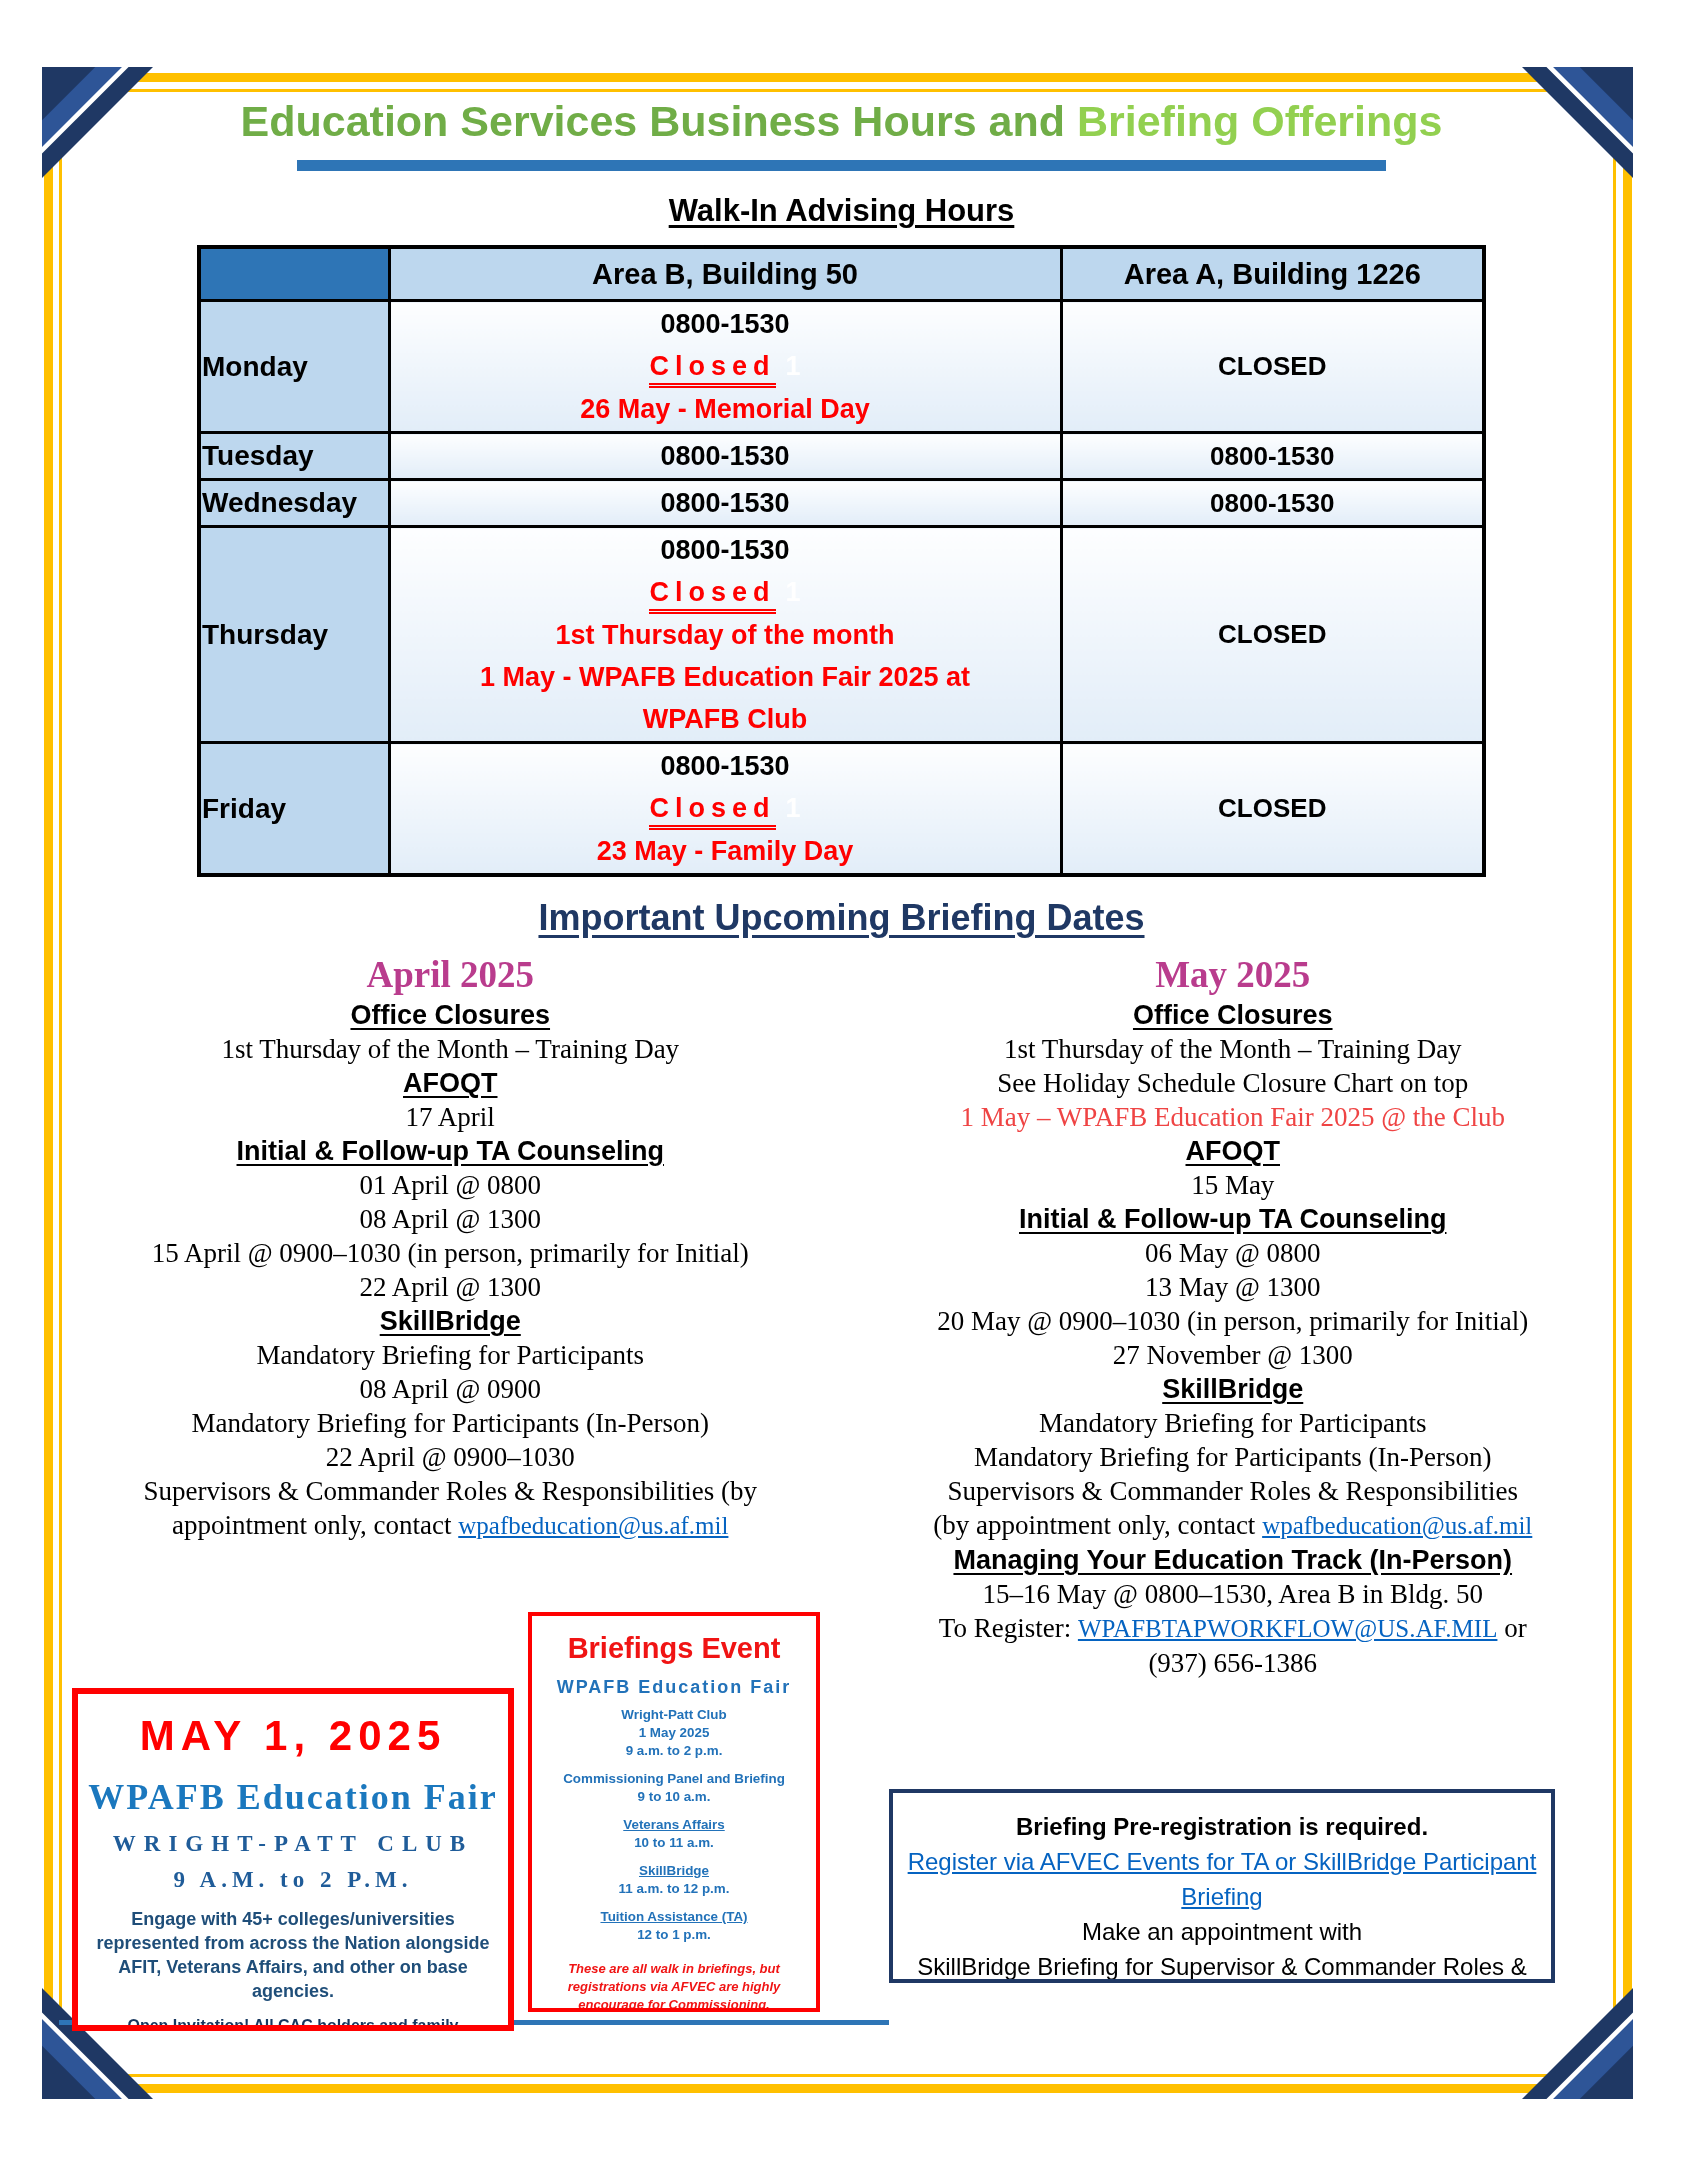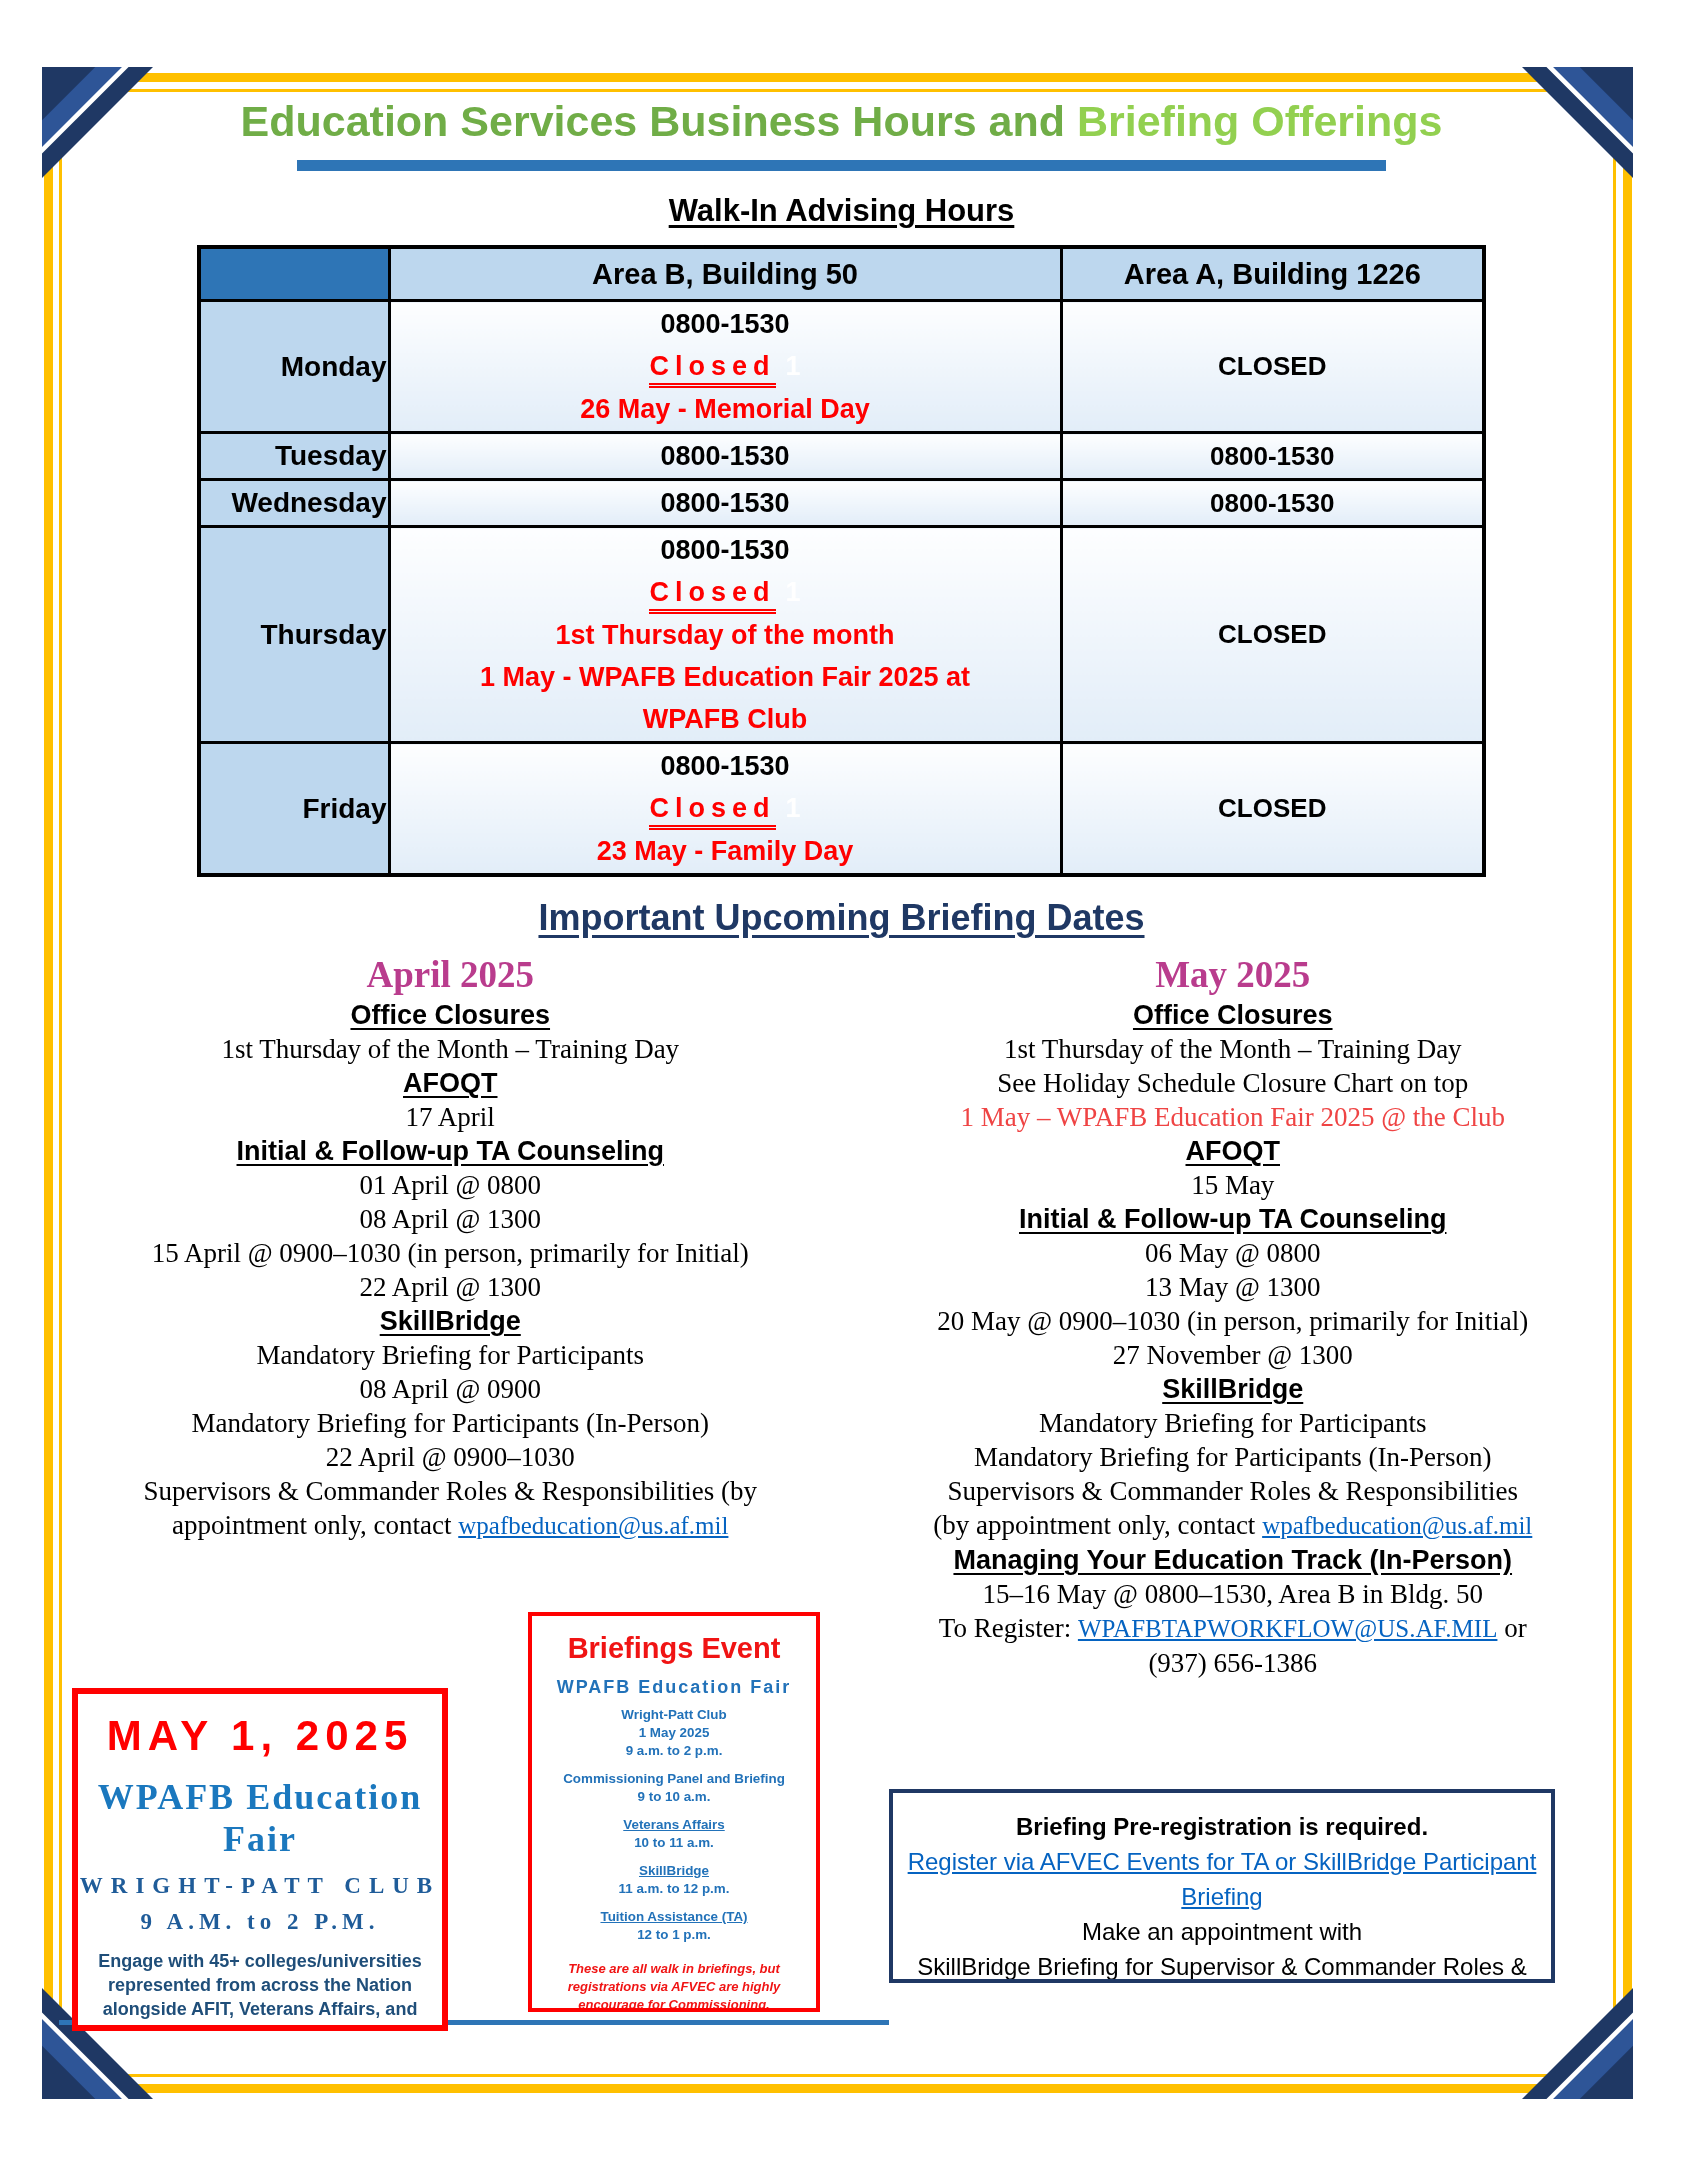--- a/index.html
+++ b/index.html
@@ -26,21 +26,21 @@
   .title .t2{color:#92D050;}
   .title-bar{width:1089px;height:11px;background:#2E75B6;margin:14px auto 0;}
   .walkin-heading{margin:22px 0 0;text-align:center;font-size:31px;font-weight:bold;
                   text-decoration:underline;text-underline-offset:4px;}
   
   table.hours{border-collapse:collapse;margin:16px auto 0;width:1285px;border:4px solid #000;table-layout:fixed;}
   table.hours col.c-day{width:190px;} table.hours col.c-b{width:672px;} table.hours col.c-a{width:423px;}
   table.hours th,table.hours td{border:3px solid #000;}
   th.corner-cell{background:#2E75B6;height:48px;}
   th.area-head{background:#BDD7EE;font-size:29px;font-weight:bold;height:48px;}
-  td.day-cell{background:#BDD7EE;text-align:right;font-size:28px;font-weight:bold;vertical-align:middle;}
+  td.day-cell{background:#BDD7EE;text-align:left;font-size:28px;font-weight:bold;vertical-align:middle;}
   td.hours-cell{background:linear-gradient(180deg,#FDFEFF 0%,#E2EDF8 100%);text-align:center;
                 vertical-align:middle;padding:1px 4px;}
   .cell-line{line-height:42px;min-height:42px;font-size:27px;font-weight:bold;}
   .cell-line.black{color:#000;}
   .cell-line.red{color:#FF0000;}
   .closed-text{display:inline-block;color:#FF0000;font-weight:bold;letter-spacing:6px;
                border-bottom:5px double #FF0000;padding-bottom:0px;line-height:34px;}
   .closed-mark{color:#FFFFFF;font-weight:bold;margin-left:10px;}
   .areaA-text{font-size:26px;font-weight:bold;}
   
@@ -50,21 +50,21 @@
   .month{width:50%;box-sizing:border-box;padding:0 6px;text-align:center;}
   .month-title{margin:4px 0 2px;font-family:"Liberation Serif",serif;font-size:37px;font-weight:bold;color:#B93C8D;}
   .bline{font-family:"Liberation Serif",serif;font-size:27px;line-height:34px;}
   .bline.h{font-family:"Liberation Sans",sans-serif;font-weight:bold;text-decoration:underline;
            text-underline-offset:4px;font-size:27px;}
   .bline.blue{color:#ef4444;}
   .email-link{color:#0563C1;text-decoration:underline;font-size:25px;cursor:pointer;}
   
   .bottom-rule{position:absolute;left:59px;top:2020px;width:830px;height:5px;background:#2E75B6;}
   
-  .box-fair{position:absolute;left:72px;top:1688px;width:376px;height:343px;background:#fff;
+  .box-fair{position:absolute;left:72px;top:1688px;width:442px;height:343px;background:#fff;
             border:6px solid #FF0000;box-sizing:border-box;text-align:center;overflow:hidden;}
   .fair-date{margin-top:18px;font-size:42px;font-weight:bold;color:#FF0000;letter-spacing:6px;}
   .fair-title{margin-top:16px;font-family:"Liberation Serif",serif;font-size:36px;font-weight:bold;
               color:#1B78BE;letter-spacing:2px;}
   .fair-venue{margin-top:13px;font-family:"Liberation Serif",serif;font-size:23px;font-weight:bold;
               color:#1F5C99;letter-spacing:8px;}
   .fair-time{margin-top:10px;font-family:"Liberation Serif",serif;font-size:23px;font-weight:bold;
              color:#1F5C99;letter-spacing:5px;}
   .fair-p1{margin:14px 10px 0;font-size:18px;line-height:24px;font-weight:bold;color:#1F4E79;}
   .fair-p2{margin:12px 14px 0;font-size:16px;line-height:22px;font-weight:bold;color:#17375E;}

